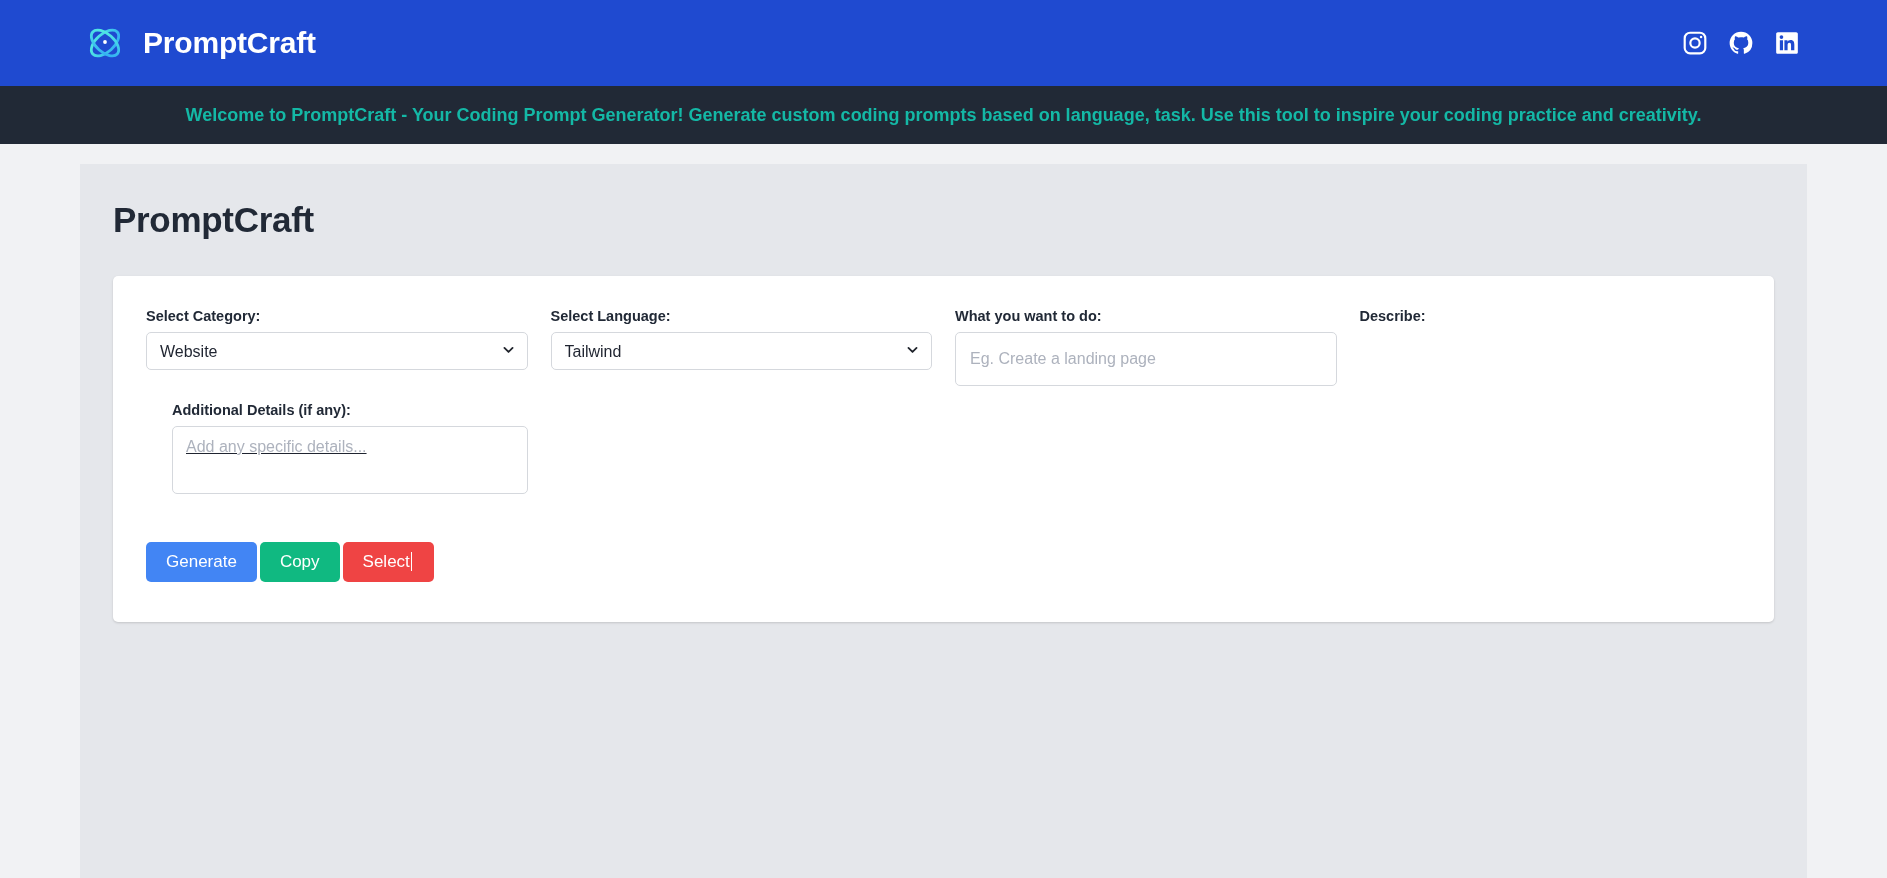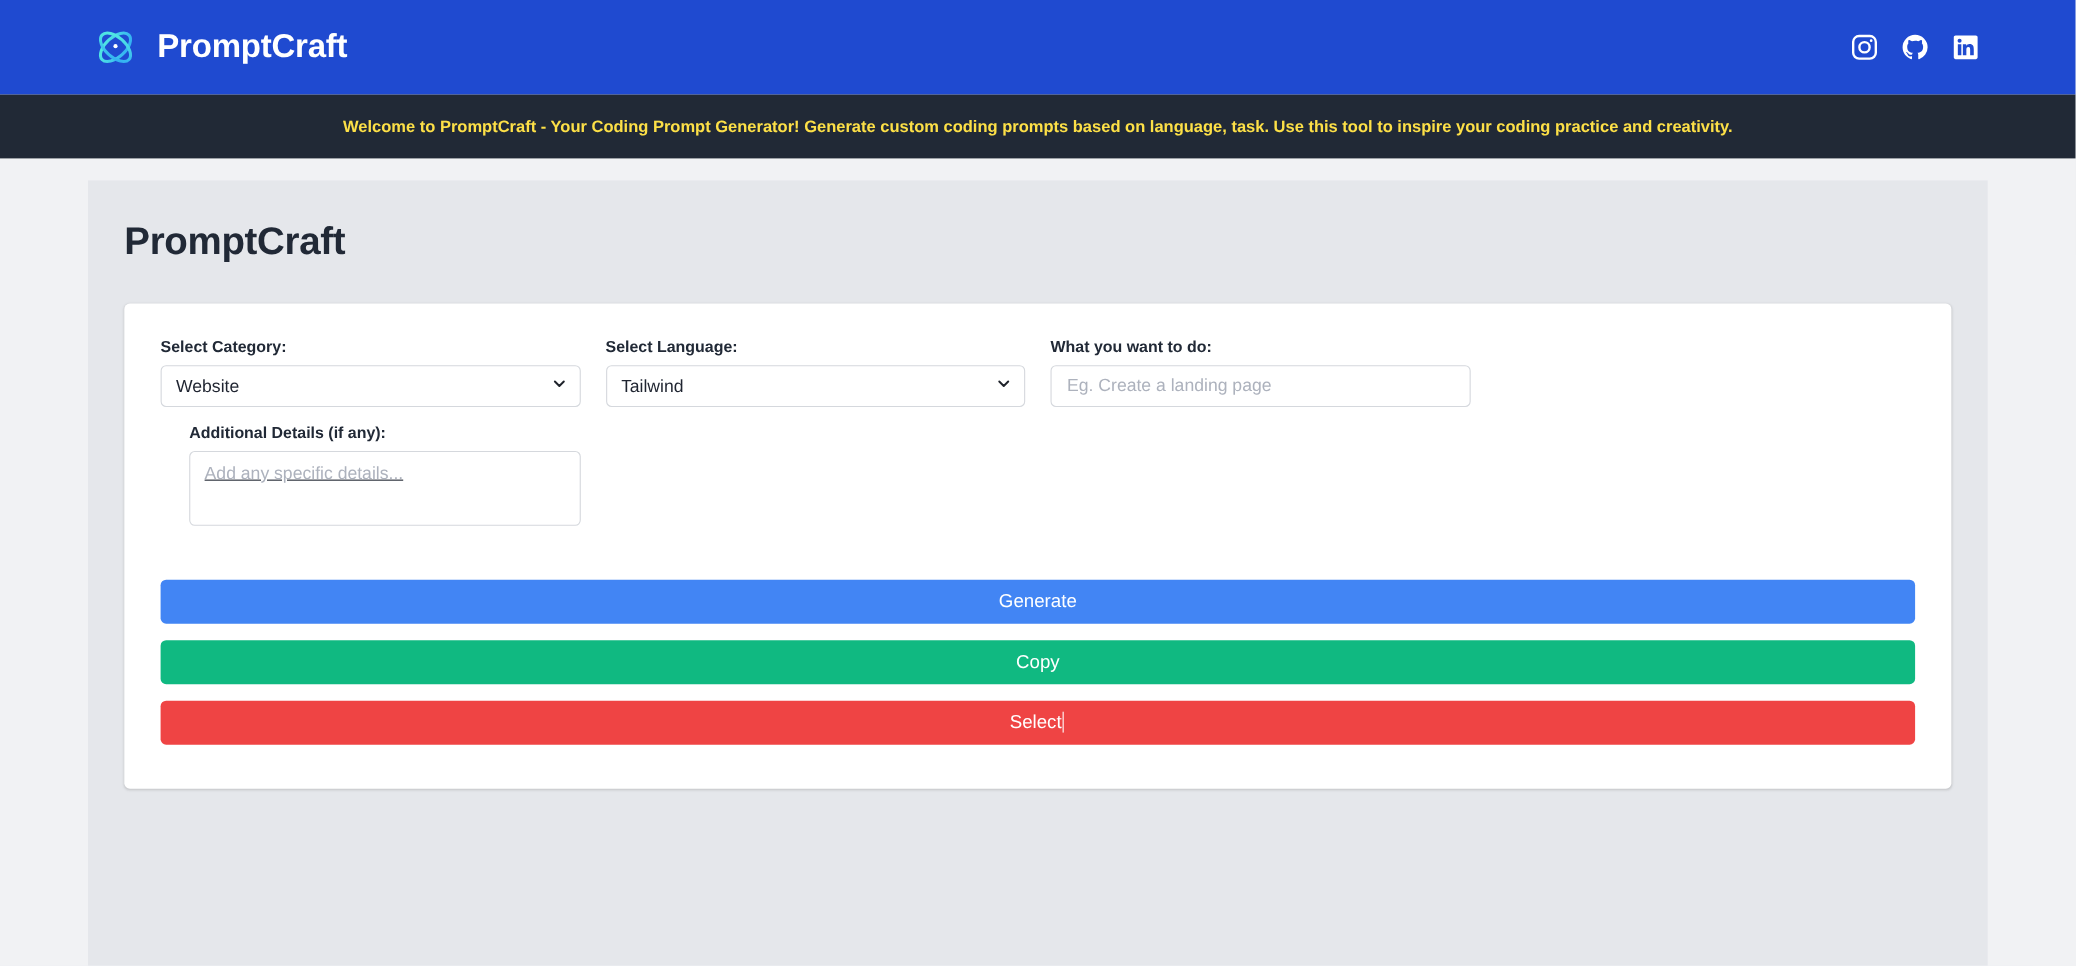--- a/index.html
+++ b/index.html
@@ -58,22 +58,22 @@
   
   .welcome-banner {
     background: #212936;
     height: 58px;
     display: flex;
     align-items: center;
     justify-content: center;
     padding: 0 40px;
   }
   .welcome-text {
-    color: #fde047;
-    font-size: 15px;
+    color: #14b8a6;
+    font-size: 18px;
     font-weight: bold;
     text-align: center;
     white-space: nowrap;
   }
 
   
   .page-wrap {
     padding: 0 0 0 0;
     height: calc(878px - 86px - 58px);
   }
@@ -141,38 +141,37 @@
   }
   .select-wrap { position: relative; }
   .select-chevron {
     position: absolute;
     right: 13px;
     top: 50%;
     transform: translateY(-50%);
     pointer-events: none;
     color: #20242c;
   }
-  .text-control { height: 38px; padding-left: 14px; }
+  .text-control { height: 54px; padding-left: 14px; }
   .text-control::placeholder,
   .textarea-control::placeholder { color: #adb2bd; }
   .textarea-control {
     height: 68px;
     resize: none;
     line-height: 1.35;
     text-decoration: underline;
   }
 
   .full-span { grid-column: 1 / 2; padding-left: 26px; }
 
   
   .button-row {
     display: flex;
-    gap: 15px;
+    gap: 3px;
     margin-top: 28px;
-    flex-direction: column;
   }
   .btn {
     font-family: "Liberation Sans", sans-serif;
     font-size: 17px;
     color: #ffffff;
     border: none;
     border-radius: 5px;
     padding: 9px 20px;
     cursor: pointer;
     line-height: 1.3;
@@ -274,20 +273,21 @@
             </span>
           </div>
         </div>
 
         <div class="field">
           <label class="field-label">What you want to do:</label>
           <input type="text" class="text-control" placeholder="Eg. Create a landing page" style="">
         </div>
 
         <div class="field">
+          <label class="field-label">Describe:</label>
         </div>
 
         <div class="field full-span">
           <label class="field-label">Additional Details (if any):</label>
           <textarea class="textarea-control" placeholder="Add any specific details..." style=""></textarea>
         </div>
 
       </div>
 
       <div class="button-row">

